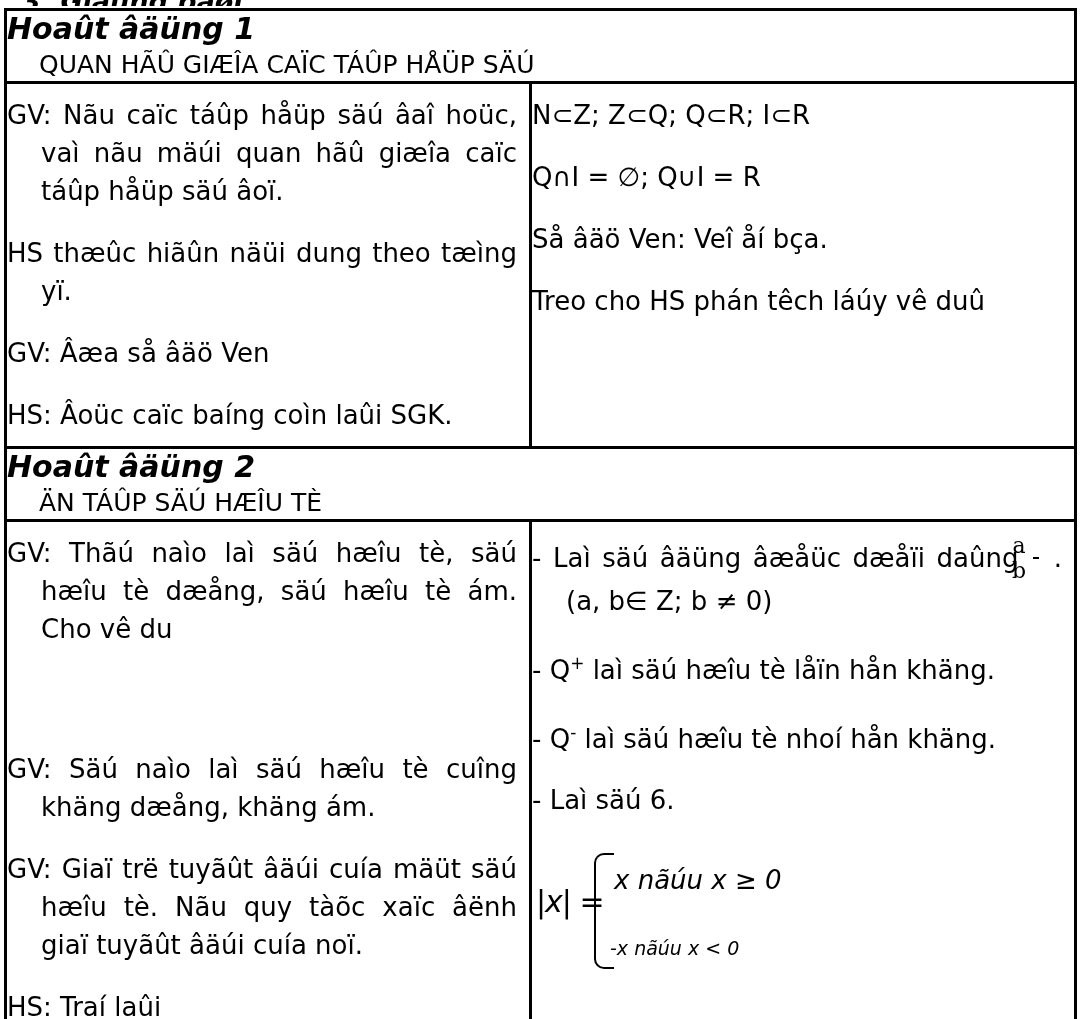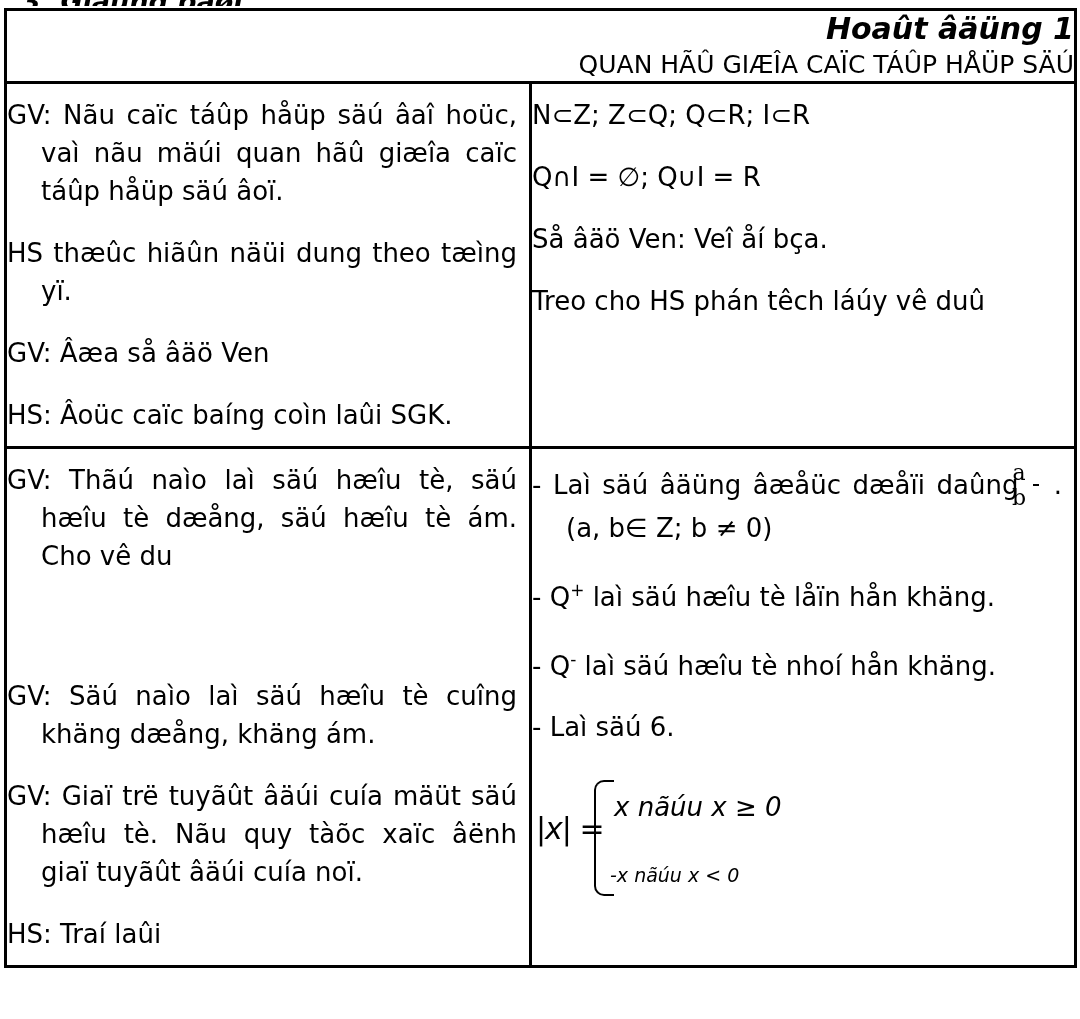--- a/index.html
+++ b/index.html
@@ -42,21 +42,21 @@
     width: 1070px;
     border-collapse: collapse;
     table-layout: fixed;
   }
   table.doc td {
     border: 3px solid #000000;
     vertical-align: top;
     padding: 0;
   }
   .act-head {
-    text-align: right;
+    text-align: left;
     padding-top: 6px;
     padding-bottom: 4px;
   }
   .act-title {
     font-weight: bold;
     font-style: italic;
     font-size: 30px;
     line-height: 36px;
     font-family: "DejaVu Sans", sans-serif;
   }
@@ -174,20 +174,26 @@
           <p class="ln">HS: Âoüc caïc baíng coìn laûi SGK.</p>
         </td>
         <td class="cell-right">
           <p class="ln nojust">N⊂Z; Z⊂Q; Q⊂R; I⊂R</p>
           <p class="ln nojust">Q∩I = ∅; Q∪I = R</p>
           <p class="ln nojust">Så âäö Ven: Veî åí bça.</p>
           <p class="ln">Treo cho HS phán têch láúy vê duû</p>
         </td>
       </tr>
 
+      <tr>
+        <td colspan="2" class="act-head">
+          <div class="act-title">Hoaût âäüng 2</div>
+          <div class="act-sub">ÄN TÁÛP SÄÚ HÆÎU TÈ</div>
+        </td>
+      </tr>
 
       <tr>
         <td class="cell-left">
           <p class="ln">GV: Thãú naìo laì säú hæîu tè, säú hæîu tè dæång, säú hæîu tè ám. Cho vê du</p>
           <p class="gap"></p>
           <p class="ln">GV: Säú naìo laì säú hæîu tè cuîng khäng dæång, khäng ám.</p>
           <p class="ln">GV: Giaï trë tuyãût âäúi cuía mäüt säú hæîu tè. Nãu quy tàõc xaïc âënh giaï tuyãût âäúi cuía noï.</p>
           <p class="ln nojust">HS: Traí laûi</p>
         </td>
         <td class="cell-right">

